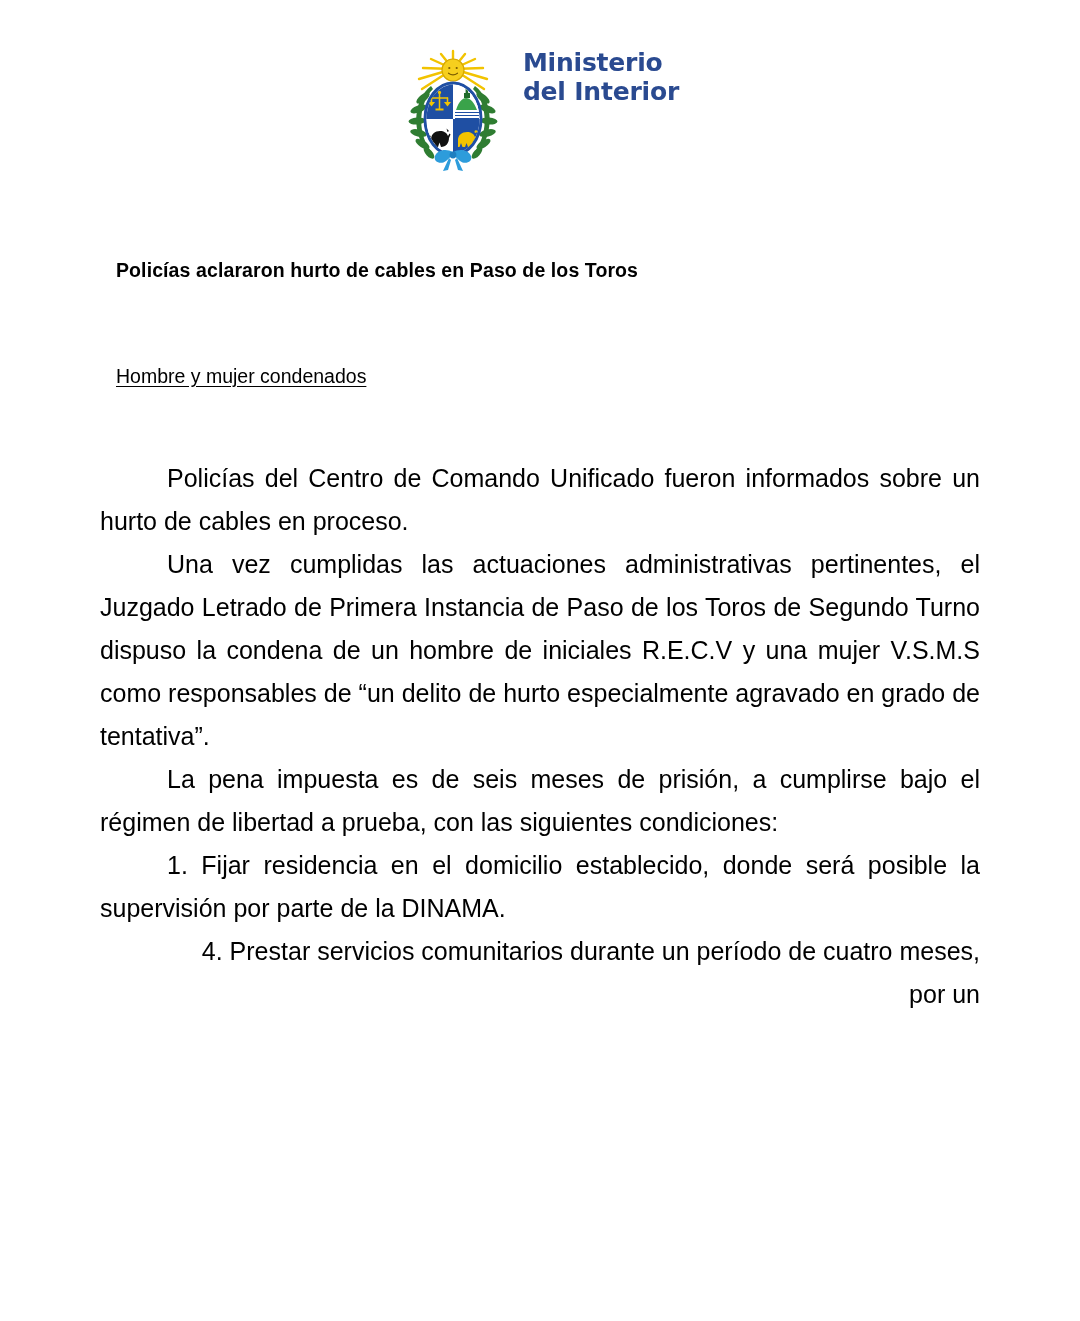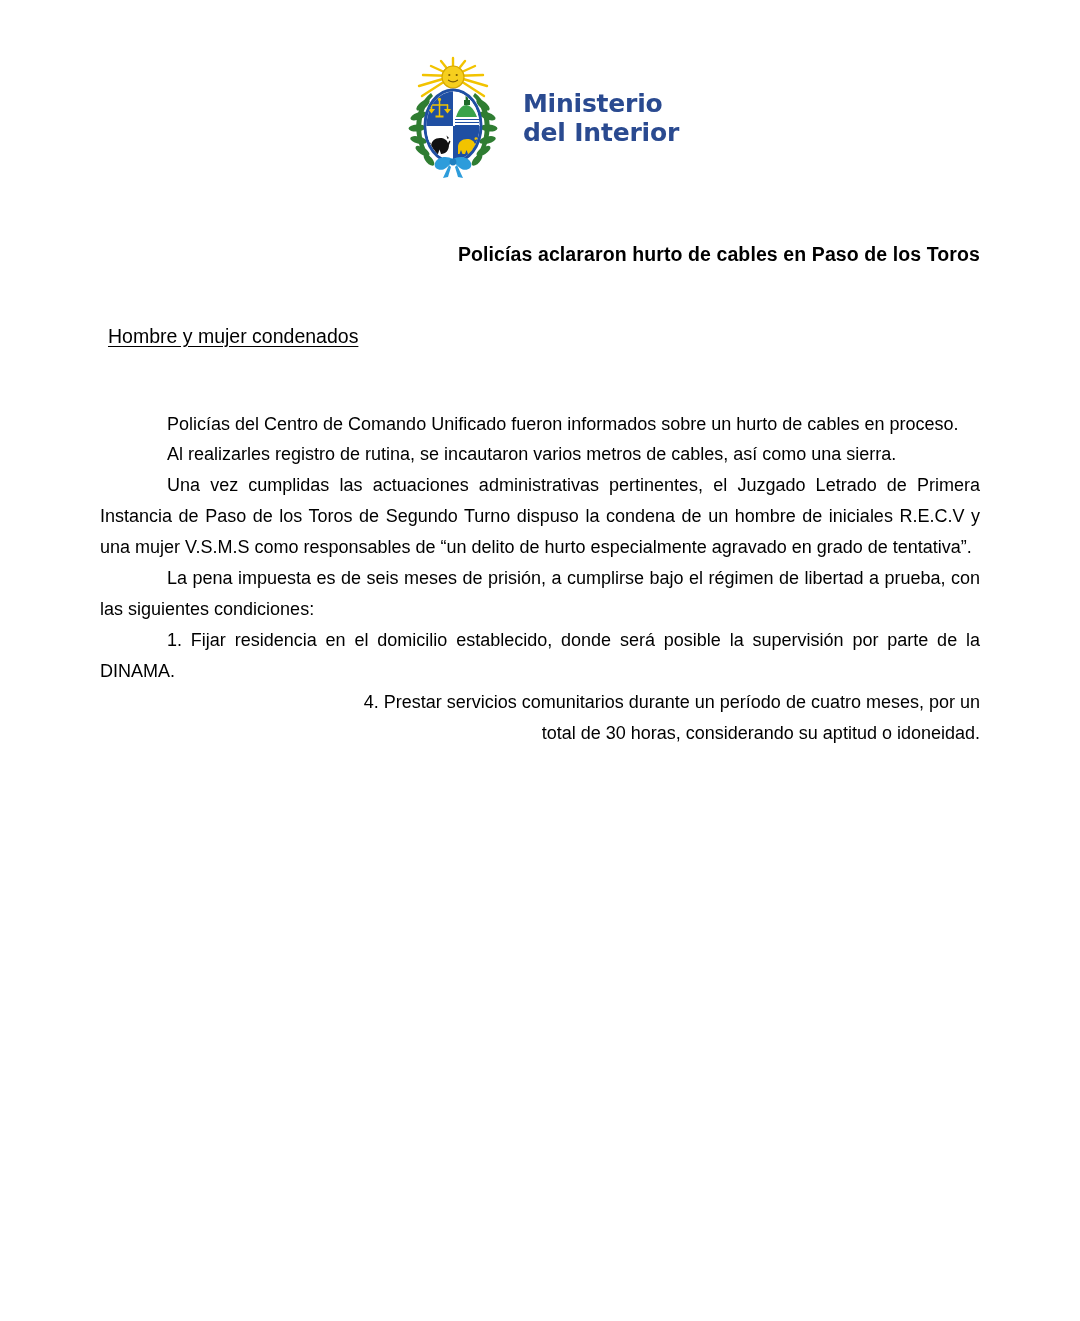--- a/index.html
+++ b/index.html
@@ -20,21 +20,21 @@
     position: relative;
     width: 1080px;
     height: 1321px;
     background: #ffffff;
     box-sizing: border-box;
   }
 
   
   .letterhead {
     display: flex;
-    align-items: center;
+    align-items: flex-start;
     justify-content: center;
     gap: 18px;
     padding-top: 48px;
     height: 140px;
     box-sizing: content-box;
   }
   .emblem {
     width: 104px;
     height: 126px;
     display: block;
@@ -58,41 +58,40 @@
     position: absolute;
     left: 100px;
     top: 240px;
     width: 880px;
   }
 
   .doc-title {
     font-size: 19.5px;
     font-weight: bold;
     letter-spacing: 0.1px;
-    margin: 0;
+    margin: 16px;
     padding: 0;
     line-height: 1.45;
-    text-align: right;
   }
 
   .doc-subtitle {
     font-size: 19.5px;
     font-weight: normal;
     text-decoration: underline;
     text-underline-offset: 3px;
-    margin: 8px;
+    margin: 16px;
     padding: 0;
     line-height: 1.45;
   }
 
   .spacer-after-title { height: 46px; }
   .spacer-after-subtitle { height: 50px; }
 
   .para {
-    font-size: 18px;
+    font-size: 25px;
     line-height: 1.72;
     text-align: justify;
     text-justify: inter-word;
     margin: 0;
     padding: 0;
     text-indent: 67px;
     hyphens: none;
   }
   .para.last-flush {
     text-align: right;
@@ -216,21 +215,20 @@
 
   <div class="doc">
 
     <p class="doc-title">Policías aclararon hurto de cables en Paso de los Toros</p>
     <div class="spacer-after-title"></div>
 
     <p class="doc-subtitle">Hombre y mujer condenados</p>
     <div class="spacer-after-subtitle"></div>
 
     <p class="para">Policías del Centro de Comando Unificado fueron informados sobre un hurto de cables en proceso.</p>
-    <p class="para">Al realizarles registro de rutina, se incautaron varios metros de cables, así como una sierra.</p>
     <p class="para">Una vez cumplidas las actuaciones administrativas pertinentes, el Juzgado Letrado de Primera Instancia de Paso de los Toros de Segundo Turno dispuso la condena de un hombre de iniciales R.E.C.V y una mujer V.S.M.S como responsables de “un delito de hurto especialmente agravado en grado de tentativa”.</p>
     <p class="para"> La pena impuesta es de seis meses de prisión, a cumplirse bajo el régimen de libertad a prueba, con las siguientes condiciones:</p>
     <p class="para">1. Fijar residencia en el domicilio establecido, donde será posible la supervisión por parte de la DINAMA.</p>
 
-    <p class="para last-flush"><span>4. Prestar servicios comunitarios durante un período de cuatro meses, por un</span><span class="tail">total de 30 horas, considerando su aptitud o idoneidad.</span></p>
+    <p class="para last-flush"><span>4. Prestar servicios comunitarios durante un período de cuatro meses, por un</span></p>
 
   </div>
 </div>
 
 </body></html>

